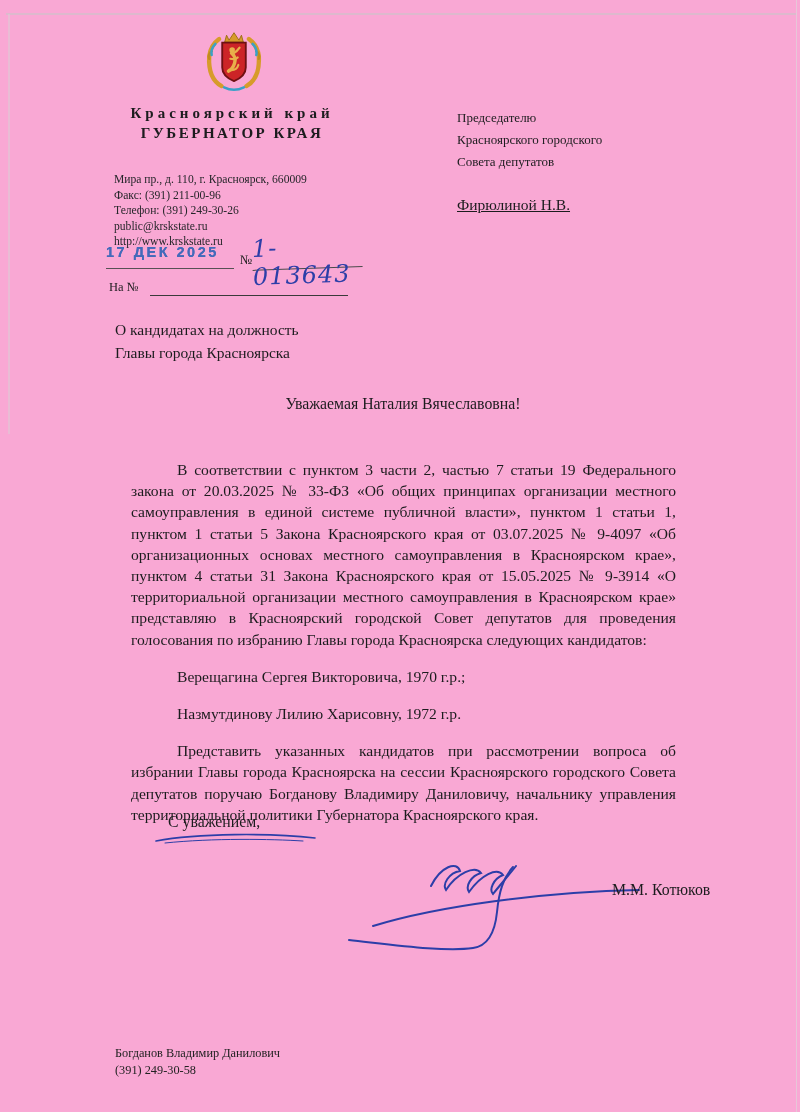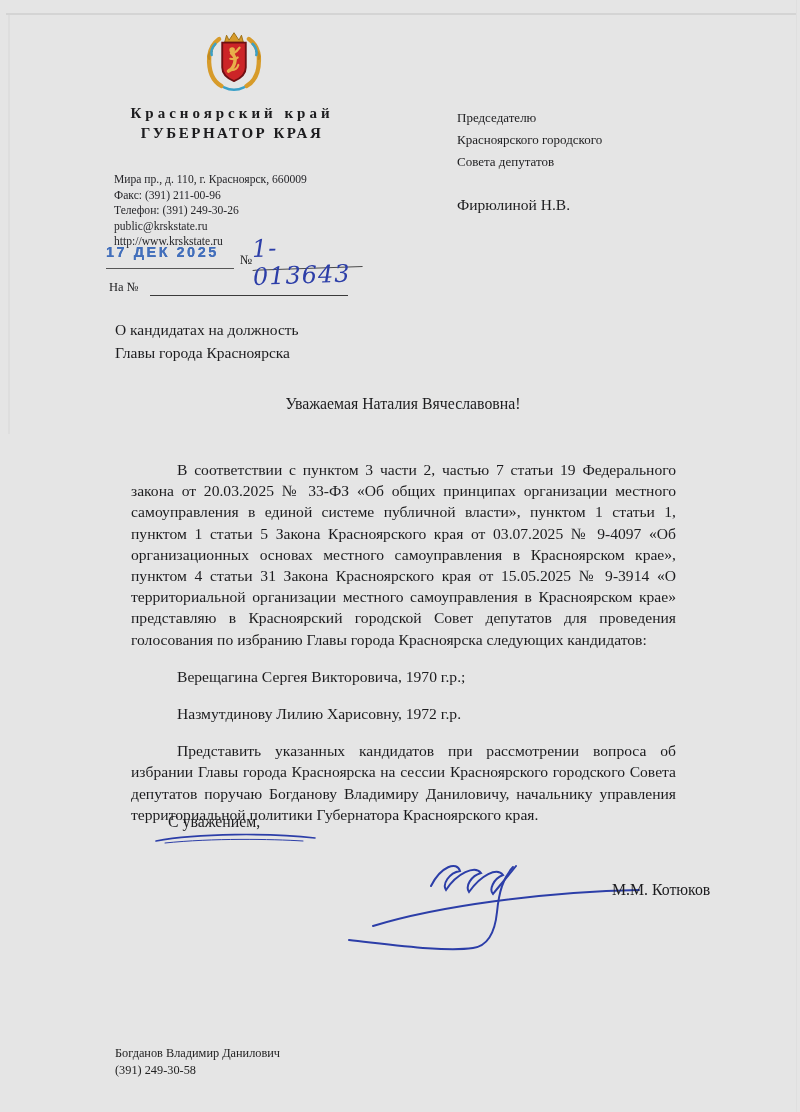--- a/index.html
+++ b/index.html
@@ -4,37 +4,37 @@
 <style>
   html,body{margin:0;padding:0;}
   body{
     width:800px;height:1112px;
     background:#fdfdfd;
     font-family:"Liberation Serif", serif;
     color:#1c1c1e;
     position:relative;
     overflow:hidden;
   }
-  .page{position:absolute;inset:0;background:#e5e5e5;}
+  .page{position:absolute;inset:0;background:#f9a8d4;}
   
   .edge-top{position:absolute;left:6px;top:13px;width:790px;border-top:2px solid #c6c6c6;opacity:.55;}
   .edge-left{position:absolute;left:8px;top:14px;height:420px;border-left:2px solid #d5d5d5;opacity:.45;}
   .edge-right{position:absolute;right:3px;top:0;height:1112px;border-left:1.5px solid #dadada;opacity:.6;}
   .abs{position:absolute;}
 
   
   .arms{left:203px;top:26px;width:62px;height:68px;}
   .lh-head{left:103px;top:103px;width:258px;text-align:center;font-weight:bold;font-size:15px;line-height:20px;}
   .lh-region{letter-spacing:4px;}
   .lh-office{letter-spacing:2.5px;}
   .lh-contacts{left:114px;top:172px;width:250px;font-size:11.6px;line-height:15.6px;color:#26262a;}
 
   
   .recipient{left:457px;top:107px;font-size:13px;line-height:22px;}
-  .recipient-name{left:457px;top:196px;font-size:15.5px;}
+  .recipient-name{left:457px;top:196px;font-size:15.5px;text-decoration:underline;}
 
   
   .stamp-date{left:106px;top:244px;width:128px;height:24px;border-bottom:1.6px solid #4a4a4a;
     font-family:"Liberation Sans", sans-serif;font-weight:bold;font-size:14.5px;letter-spacing:2.5px;
     color:#3565b8;opacity:.92;text-shadow:0 0 .6px #3565b8;}
   .num-label{left:240px;top:252px;font-size:13px;color:#222;}
   .hand-number{left:252px;top:233px;width:110px;height:35px;border-bottom:1.6px solid #4a4a4a;
     font-style:italic;font-size:24px;color:#2c3ea8;transform:rotate(-2deg);
     font-family:"DejaVu Serif", serif;letter-spacing:1px;}
   .ref-label{left:109px;top:280px;font-size:12.5px;}

